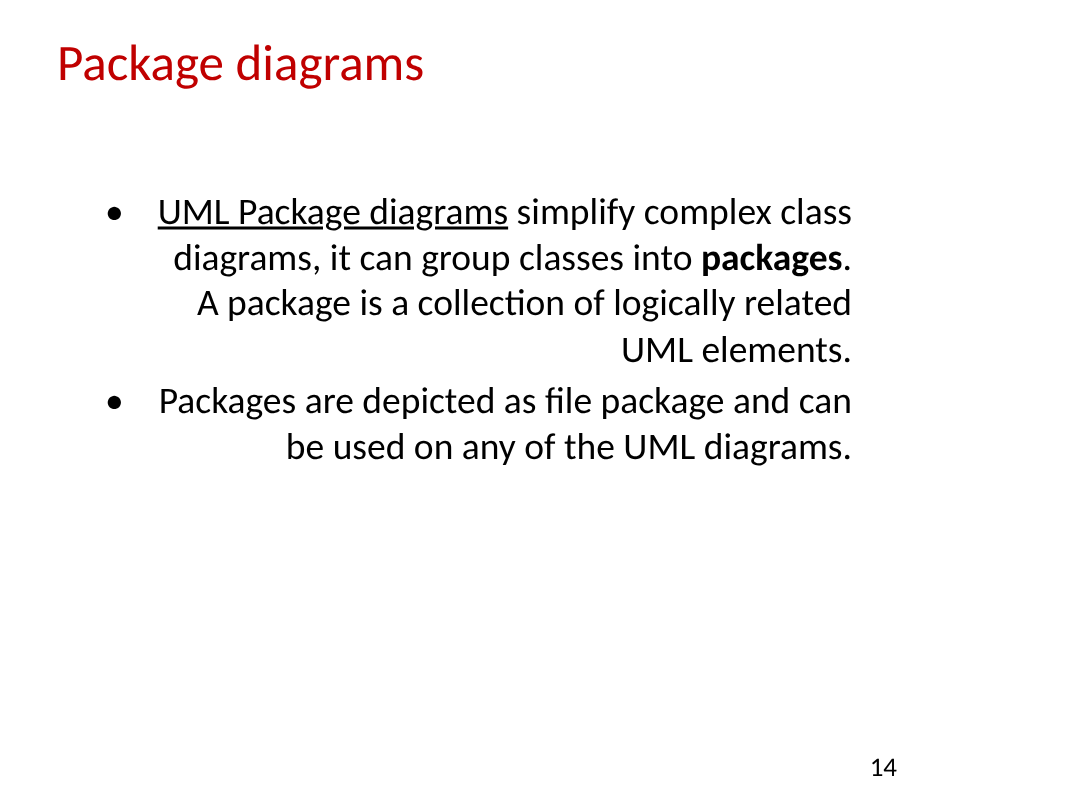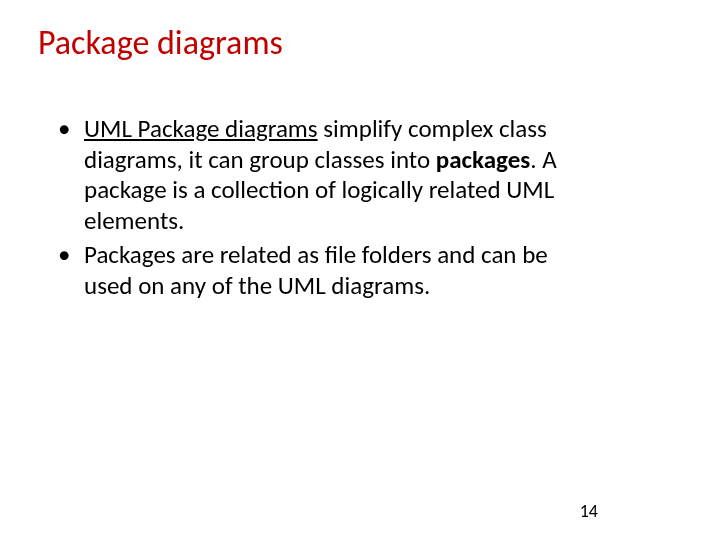--- a/index.html
+++ b/index.html
@@ -11,20 +11,21 @@
     font-family: "Calibri", "Segoe UI", Arial, sans-serif;
     color: #000000;
     position: relative;
     overflow: hidden;
   }
   .slide {
     width: 640px;
     height: 540px;
     position: relative;
     box-sizing: border-box;
+    text-align: right;
   }
   .title {
     position: absolute;
     top: 22px;
     left: 38px;
     font-size: 34px;
     font-weight: 400;
     color: #c00000;
     letter-spacing: 0px;
   }
@@ -32,21 +33,21 @@
     position: absolute;
     top: 114px;
     left: 58px;
     right: 60px;
     font-size: 25px;
     line-height: 1.22;
     color: #000000;
   }
   ul.bullets {
     list-style: none;
-    margin: 0;
+    margin: 12px;
     padding: 0;
   }
   ul.bullets > li {
     position: relative;
     padding-left: 26px;
     margin-bottom: 4px;
   }
   ul.bullets > li::before {
     content: "•";
     position: absolute;
@@ -75,20 +76,20 @@
 <div class="slide">
 
   <div class="title">Package diagrams</div>
 
   <div class="body">
     <ul class="bullets">
       <li>
         <span class="underline">UML Package diagrams</span><span> simplify complex class diagrams, it can group classes into </span><span class="bold">packages</span><span>. A package is a collection of logically related UML elements.</span>
       </li>
       <li>
-        <span>Packages are related as file folders and can be used on any of the UML diagrams.</span>
+        <span>Packages are depicted as file package and can be used on any of the UML diagrams.</span>
       </li>
     </ul>
   </div>
 
   <div class="page-number">14</div>
 
 </div>
 
 </body></html>

